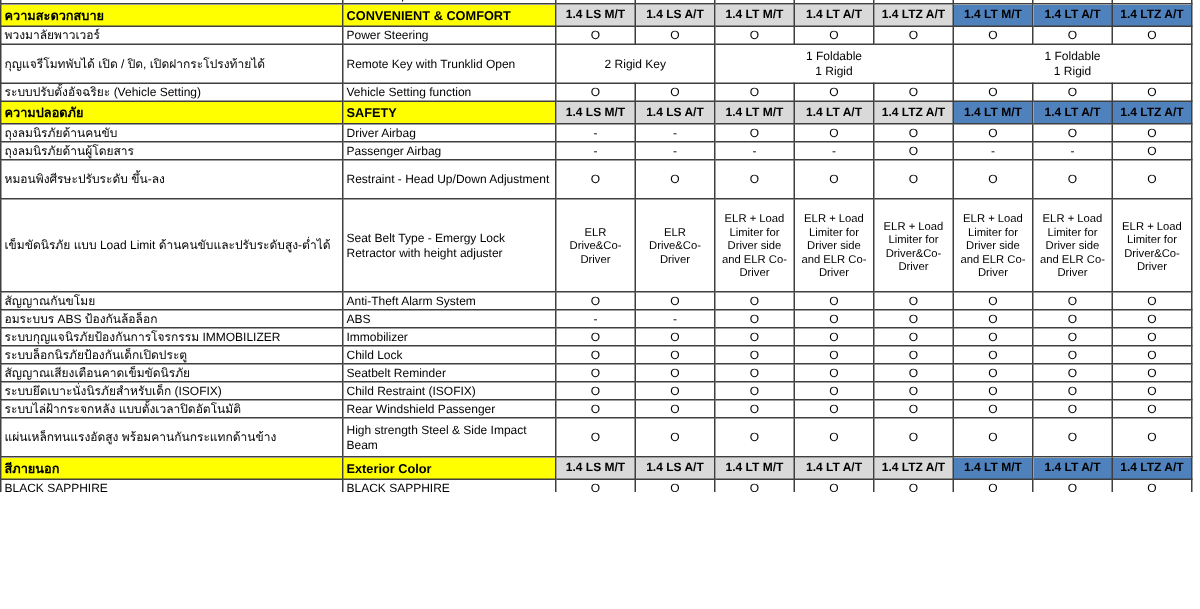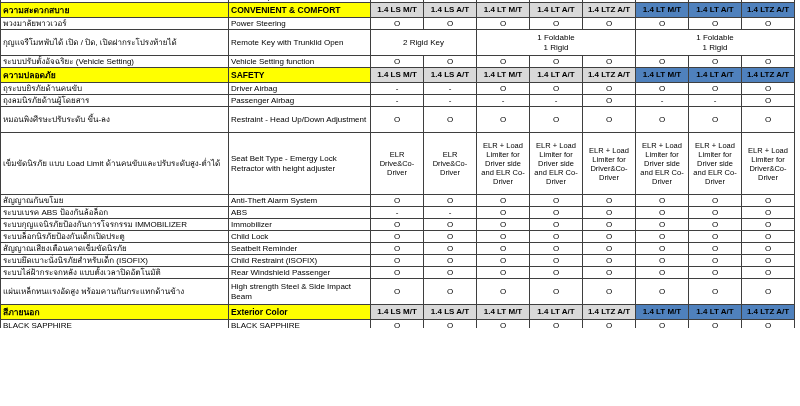--- a/index.html
+++ b/index.html
@@ -114,21 +114,21 @@
           <td class="vh gray">1.4 LS M/T</td>
           <td class="vh gray">1.4 LS A/T</td>
           <td class="vh gray">1.4 LT M/T</td>
           <td class="vh gray">1.4 LT A/T</td>
           <td class="vh gray">1.4 LTZ A/T</td>
           <td class="vh blue">1.4 LT M/T</td>
           <td class="vh blue">1.4 LT A/T</td>
           <td class="vh blue">1.4 LTZ A/T</td>
         </tr>
         <tr class="r-1l">
-          <td class="lbl">ถุระบบยิรภัยด้านคนขับ</td>
+          <td class="lbl">ถุงลมนิรภัยด้านคนขับ</td>
           <td class="lbl">Driver Airbag</td>
           <td class="val">-</td>
           <td class="val">-</td>
           <td class="val">O</td>
           <td class="val">O</td>
           <td class="val">O</td>
           <td class="val">O</td>
           <td class="val">O</td>
           <td class="val">O</td>
         </tr>
@@ -174,21 +174,21 @@
           <td class="val">O</td>
           <td class="val">O</td>
           <td class="val">O</td>
           <td class="val">O</td>
           <td class="val">O</td>
           <td class="val">O</td>
           <td class="val">O</td>
           <td class="val">O</td>
         </tr>
         <tr class="r-1l">
-          <td class="lbl">ระบบเบรค ABS ป้องกันล้อล็อก</td>
+          <td class="lbl">อมระบบร ABS ป้องกันล้อล็อก</td>
           <td class="lbl">ABS</td>
           <td class="val">-</td>
           <td class="val">-</td>
           <td class="val">O</td>
           <td class="val">O</td>
           <td class="val">O</td>
           <td class="val">O</td>
           <td class="val">O</td>
           <td class="val">O</td>
         </tr>

